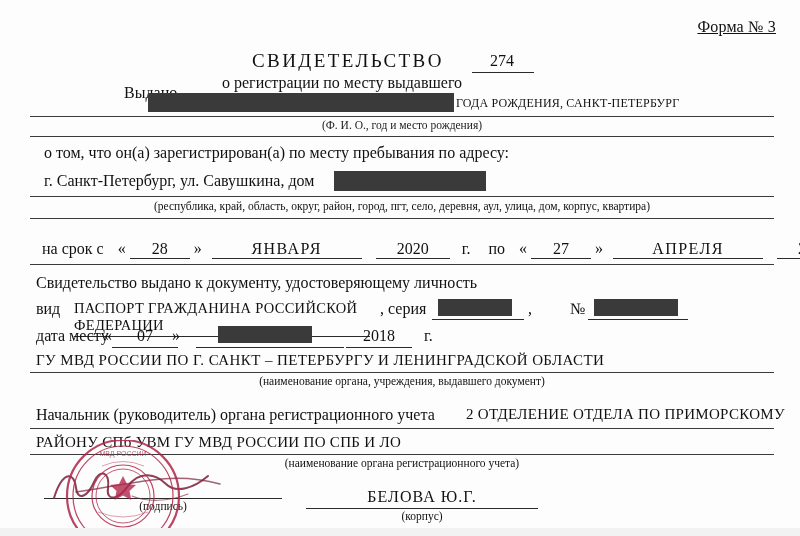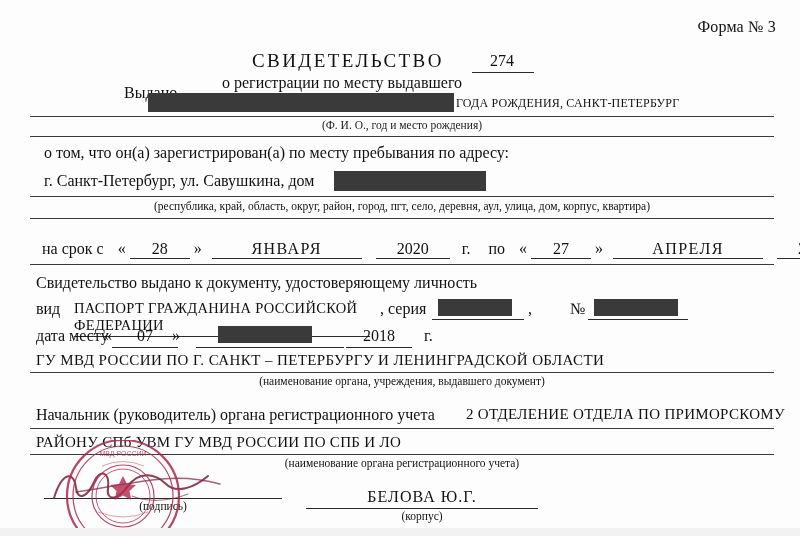--- a/index.html
+++ b/index.html
@@ -23,20 +23,21 @@
     background: #fdfdfd;
   }
   .abs { position: absolute; }
 
   
   .form-no {
     right: 24px;
     top: 18px;
     font-size: 16px;
     letter-spacing: 0.2px;
+    text-decoration: underline;
   }
 
   
   .title {
     left: 252px;
     top: 50px;
     font-size: 19px;
     letter-spacing: 2.4px;
     font-weight: 400;
   }

